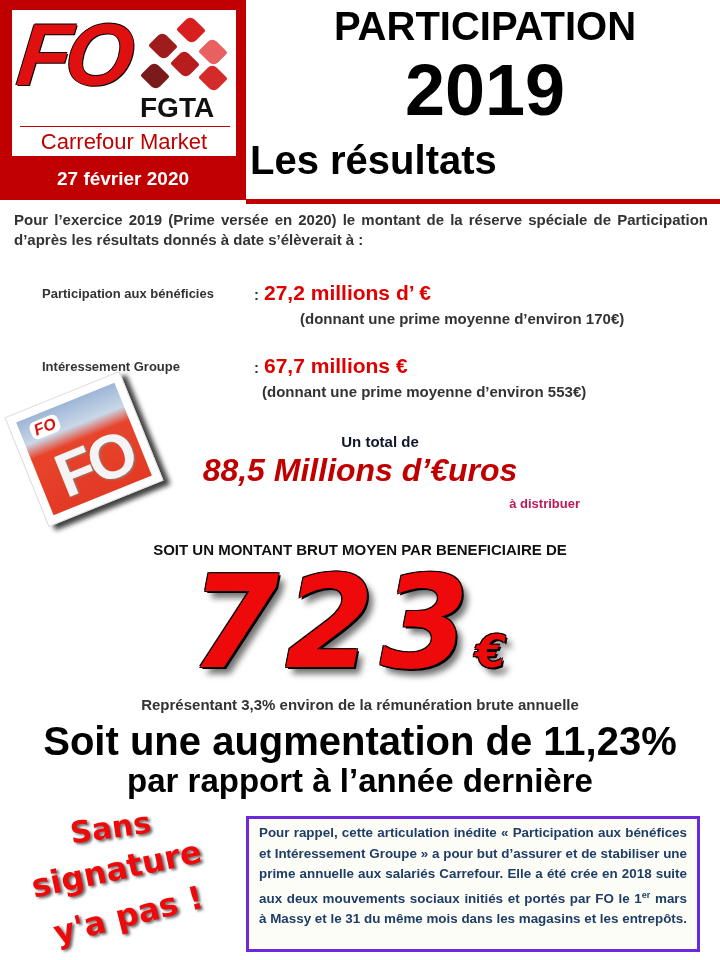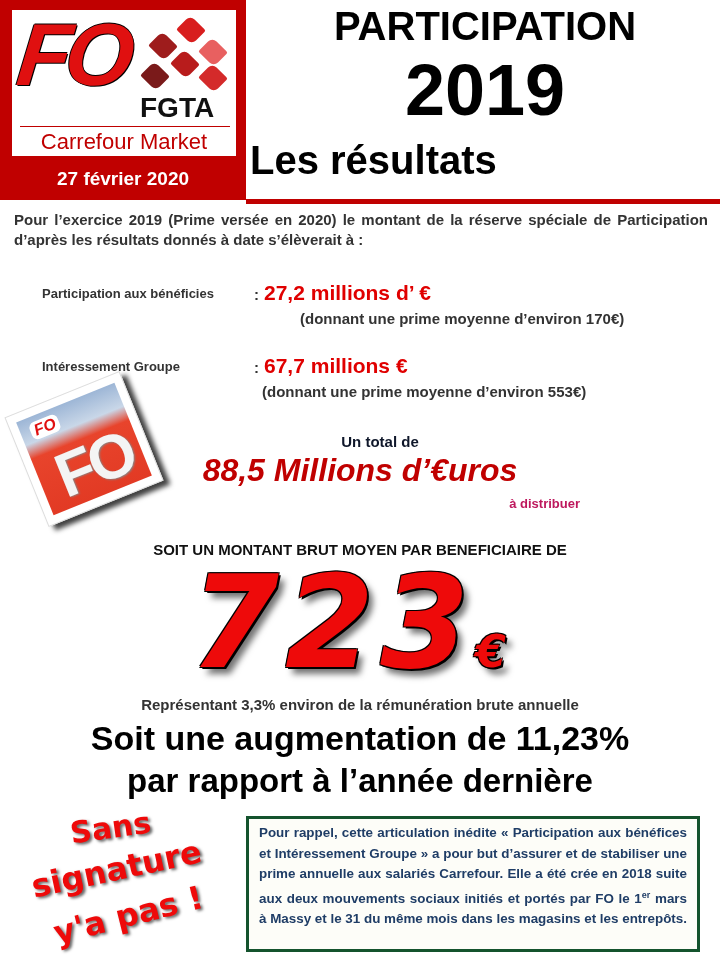--- a/index.html
+++ b/index.html
@@ -67,34 +67,34 @@
   .soit { position: absolute; left: 0; top: 541px; width: 720px; text-align: center; font-size: 15px; font-weight: bold; color: #111; }
   .big-amount {
     position: absolute; left: 190px; top: 548px; width: 340px; text-align: left; font-size: 128px; font-weight: bold;
     font-style: italic; color: #ee0a0a; letter-spacing: 6px;
     text-shadow: 2px 2px 0 #000, -1px -1px 0 #000, 1px -1px 0 #000, -1px 1px 0 #000, 6px 7px 6px rgba(0,0,0,0.55);
     font-family: "DejaVu Sans", sans-serif;
   }
   .big-euro { font-size: 44px; letter-spacing: 0; }
 
   .repr { position: absolute; left: 0; top: 696px; width: 720px; text-align: center; font-size: 15px; font-weight: bold; color: #333; }
-  .aug1 { position: absolute; left: 0; top: 719px; width: 720px; text-align: center; font-size: 34px; font-weight: bold; color: #000; }
+  .aug1 { position: absolute; left: 0; top: 719px; width: 720px; text-align: center; font-size: 40px; font-weight: bold; color: #000; }
   .aug2 { position: absolute; left: 0; top: 762px; width: 720px; text-align: center; font-size: 33px; font-weight: bold; color: #000; }
 
   .slogan {
     position: absolute; left: 14px; top: 806px; width: 230px; height: 150px; color: #ee0a0a; font-weight: bold;
     font-family: "DejaVu Sans", sans-serif; text-shadow: 2px 2px 3px rgba(0,0,0,0.6);
   }
   .slogan span { position: absolute; display: block; }
   .s1 { left: 56px; top: 4px; font-size: 30px; transform: rotate(-8deg); }
   .s2 { left: 16px; top: 44px; font-size: 32px; transform: rotate(-12deg); }
   .s3 { left: 38px; top: 90px; font-size: 32px; transform: rotate(-14deg); }
 
   .note {
-    position: absolute; left: 246px; top: 816px; width: 454px; height: 136px; border: 3px solid #14532d;
+    position: absolute; left: 246px; top: 816px; width: 454px; height: 136px; border: 3px solid #6d28d9;
     background: #fdfdf8; padding: 4px 10px; font-size: 13.4px; font-weight: bold; color: #1f3d66;
     text-align: justify; line-height: 20.5px; text-align-last: left;
   }
   .note sup { font-size: 9px; }
 </style>
 </head>
 <body>
 
 <div class="logo-box">
   <div class="logo-inner">

